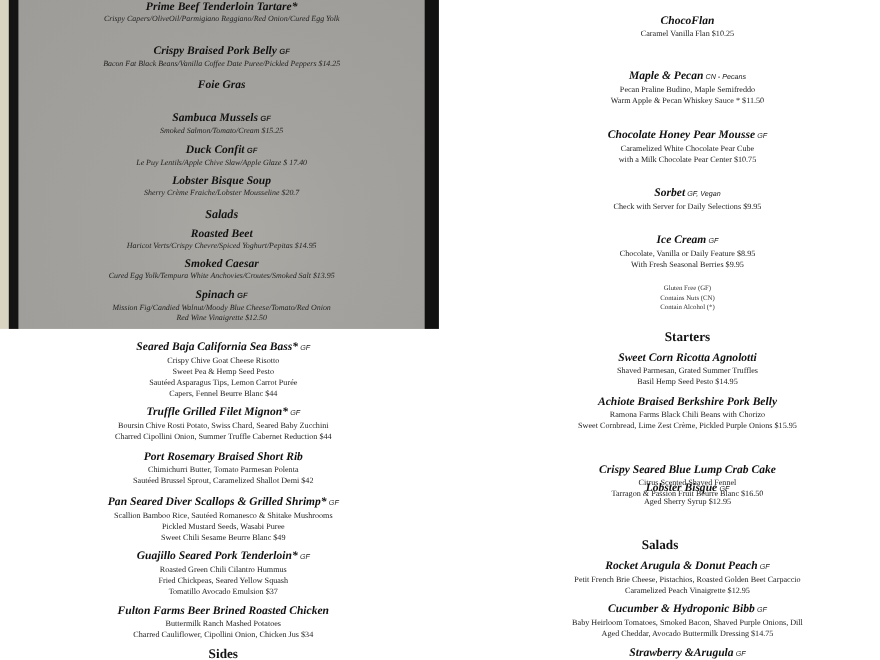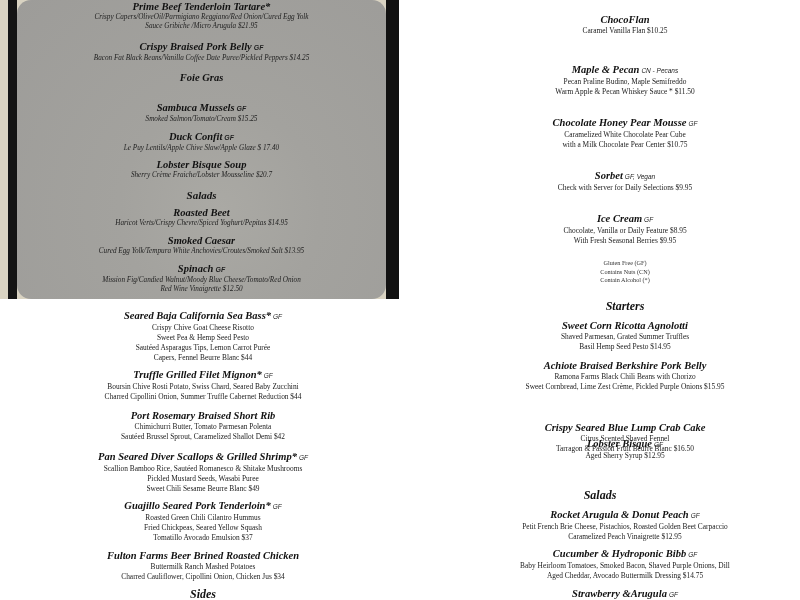--- a/index.html
+++ b/index.html
@@ -4,51 +4,50 @@
 <style>
   * { margin: 0; padding: 0; box-sizing: border-box; }
   html, body { width: 800px; height: 600px; overflow: hidden; background: #ffffff; }
   body { position: relative; font-family: "DejaVu Serif", "Liberation Serif", serif; color: #1a1a1a; }
 
   
   .photo { position: absolute; left: 0; top: 0; width: 399px; height: 299px; background: #d9d3c2; overflow: hidden; }
   .photo .frame-left { position: absolute; left: 8px; top: 0; width: 9px; height: 299px; background: #141414; }
   .photo .frame-right { position: absolute; left: 386px; top: 0; width: 13px; height: 299px; background: #111111; }
   .photo .sheet { position: absolute; left: 17px; top: 0; width: 369px; height: 299px;
-    background: radial-gradient(ellipse at 55% 70%, #aaa9a4 0%, #a3a29e 35%, #9d9c99 100%); border-radius: 14px; }
+    background: radial-gradient(ellipse at 55% 70%, #aaa9a4 0%, #a3a29e 35%, #9d9c99 100%); }
   .photo .sheet-content { position: absolute; left: 0; top: 0; width: 369px; text-align: center; color: #141414; }
 
   .pitem { position: absolute; left: 0; width: 369px; text-align: center; }
   .pitem .name { font-family: "Liberation Serif", serif; font-style: italic; font-weight: bold; font-size: 10.5px; line-height: 12px; }
   .pitem .tag { font-size: 7px; font-style: italic; font-weight: bold; margin-left: 2px; }
   .pitem .desc { font-family: "Liberation Serif", serif; font-style: italic; font-size: 7.2px; line-height: 9px; }
   .psection { position: absolute; left: 0; width: 369px; text-align: center; font-family: "Liberation Serif", serif;
     font-style: italic; font-weight: bold; font-size: 11px; }
   .ritem, .litem { position: absolute; text-align: center; }
   .litem { left: 0; width: 406px; }
   .name { font-family: "Liberation Serif", serif; font-style: italic; font-weight: bold; font-size: 10.5px; line-height: 12px; color: #111; }
   .tag { font-family: Liberation Sans, sans-serif; font-style: italic; font-size: 6.5px; font-weight: normal; color: #222; margin-left: 2px; }
   .desc { font-family: "Liberation Serif", serif; font-size: 7.4px; line-height: 10px; color: #222; }
-  .section { position: absolute; text-align: center; font-family: "Liberation Serif", serif; font-style: italic; font-weight: bold; font-size: 12px; color: #111; }
+  .section { position: absolute; text-align: center; font-family: "Liberation Serif", serif; font-weight: bold; font-size: 12px; color: #111; }
 
   
   .ritem { left: 450px; width: 350px; }
   .legend { position: absolute; left: 450px; width: 350px; text-align: center; font-family: "Liberation Serif", serif; font-size: 6.2px; line-height: 8.5px; color: #333; }
 </style>
 </head>
 <body>
 
 <div class="photo">
   <div class="frame-left"></div>
   <div class="sheet">
     <div class="sheet-content">
       <div class="pitem" style="top:1px">
         <div class="name"><span>Prime Beef Tenderloin Tartare*</span></div>
         <div class="desc">Crispy Capers/OliveOil/Parmigiano Reggiano/Red Onion/Cured Egg Yolk</div>
-        <div class="desc">Sauce Gribiche /Micro Arugula $21.95</div>
       </div>
       <div class="pitem" style="top:41px">
         <div class="name"><span>Crispy Braised Pork Belly</span><span class="tag">GF</span></div>
         <div class="desc">Bacon Fat Black Beans/Vanilla Coffee Date Puree/Pickled Peppers $14.25</div>
       </div>
       <div class="pitem" style="top:72px">
         <div class="name"><span>Foie Gras</span></div>
       </div>
       <div class="pitem" style="top:102px">
         <div class="name"><span>Sambuca Mussels</span><span class="tag">GF</span></div>

